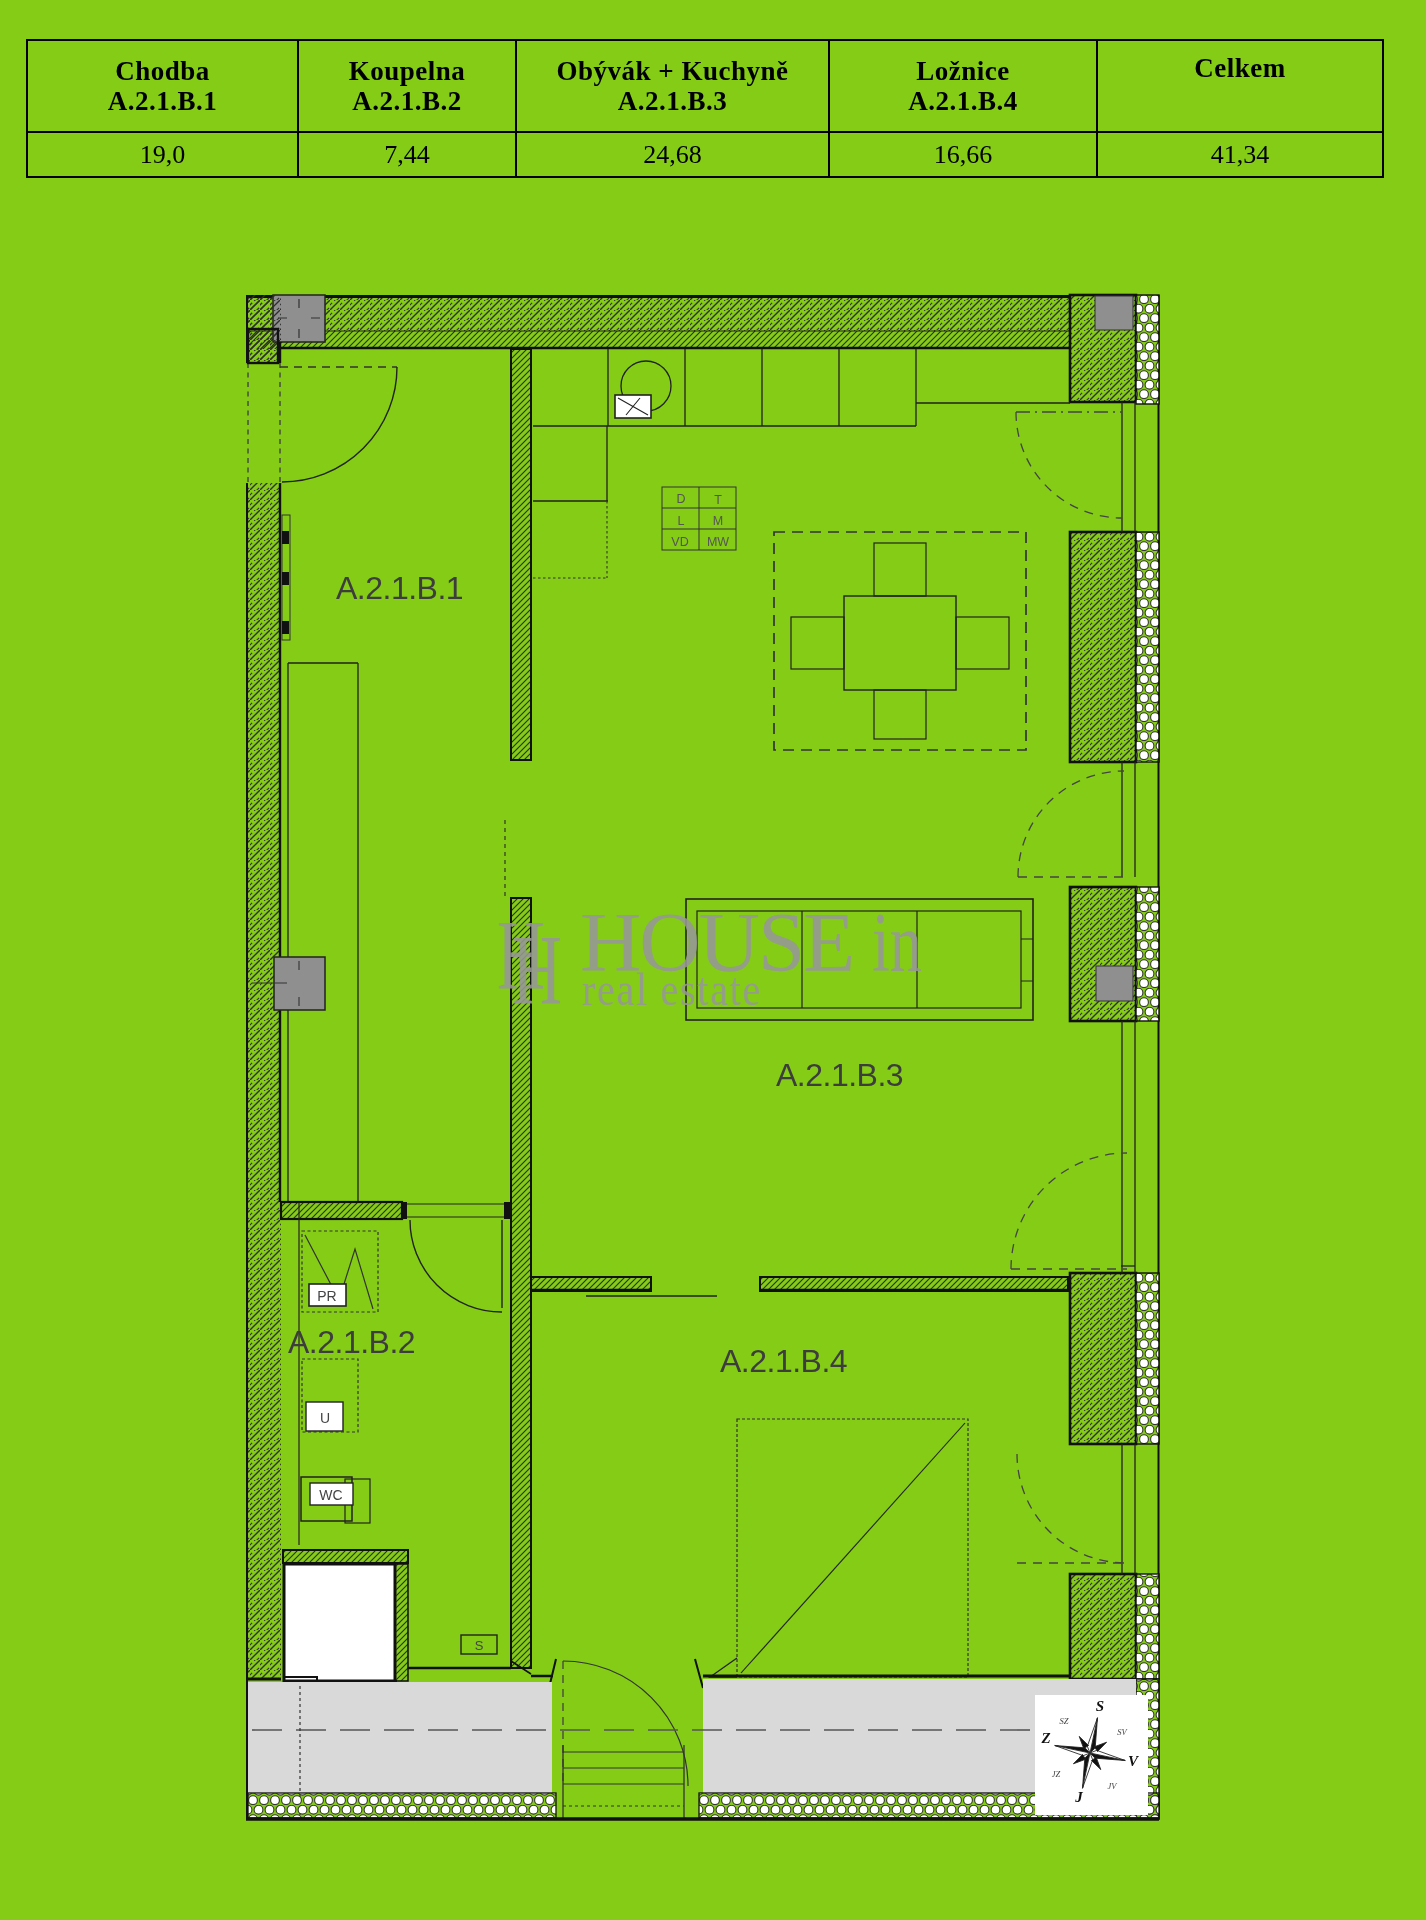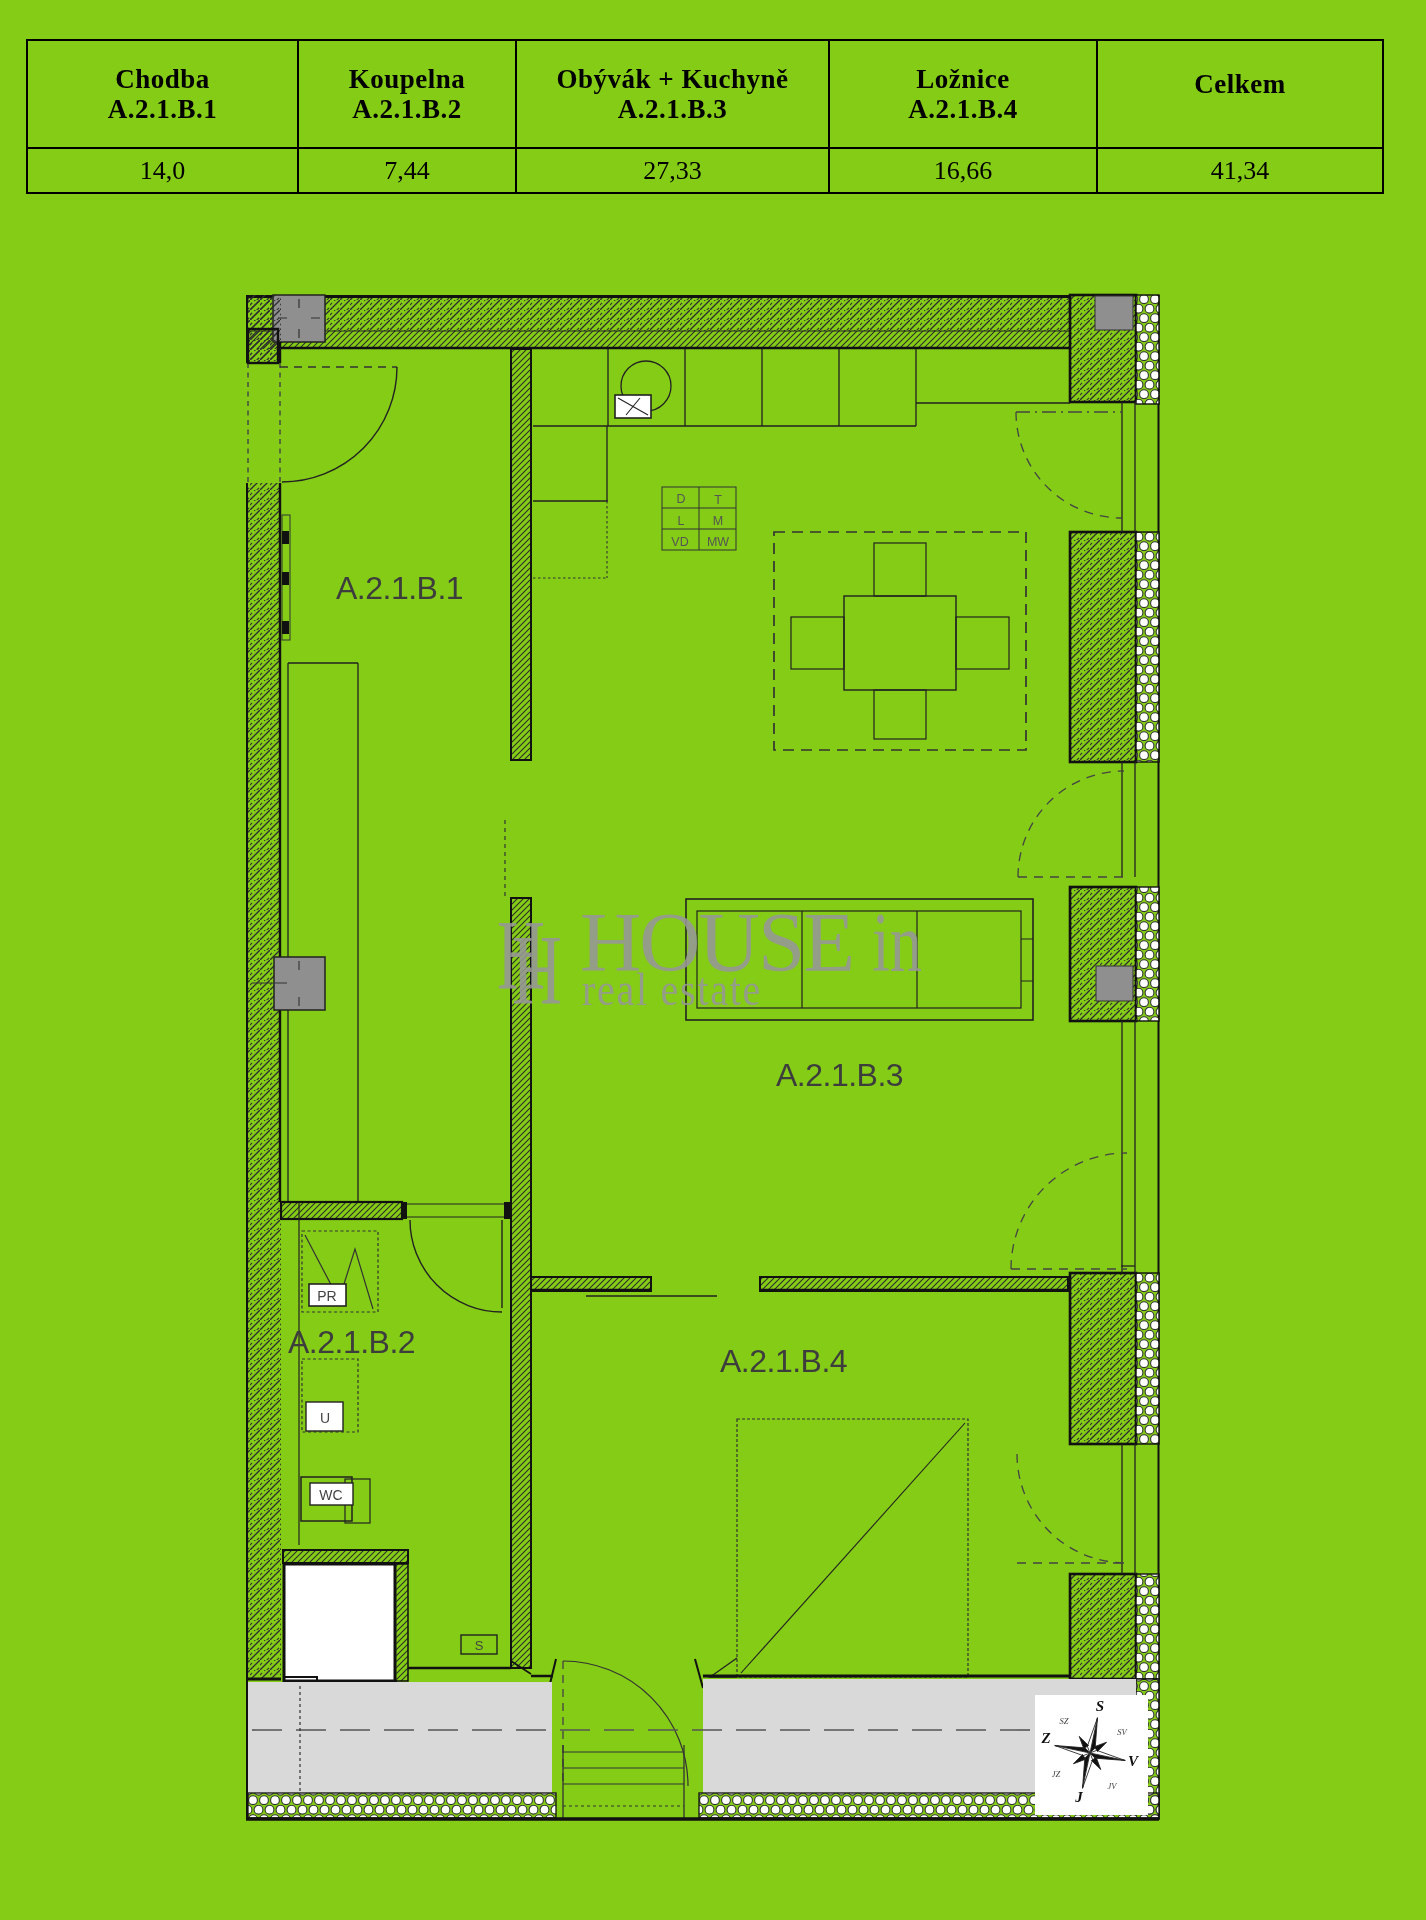--- a/index.html
+++ b/index.html
@@ -16,26 +16,26 @@
 <body>
 <div id="page">
 
 <table id="tbl">
 <tbody>
         <tr>
 <td class="hd" style="width:269px">Chodba<br>A.2.1.B.1</td>
 <td class="hd" style="width:216px">Koupelna<br>A.2.1.B.2</td>
 <td class="hd" style="width:311px">Obývák + Kuchyně<br>A.2.1.B.3</td>
 <td class="hd" style="width:266px">Ložnice<br>A.2.1.B.4</td>
-<td class="hd" style="vertical-align:top;padding-top:28px">Celkem</td>
+<td class="hd" style="vertical-align:top;padding-top:12px">Celkem</td>
 </tr>
 <tr>
-<td class="vl">14,0</td>
+<td class="vl">19,0</td>
 <td class="vl">7,44</td>
-<td class="vl">27,33</td>
+<td class="vl">24,68</td>
 <td class="vl">16,66</td>
 <td class="vl">41,34</td>
 </tr>
 </tbody>
     </table>
 
 <svg id="plan" style="position:absolute;left:0;top:0" width="1426" height="1920" viewBox="0 0 1426 1920">
 <defs>
 <pattern id="hx" width="10" height="10" patternUnits="userSpaceOnUse">
   <path d="M-3,13 L13,-3" stroke="#2e2e2e" stroke-width="1.3" fill="none"></path>

